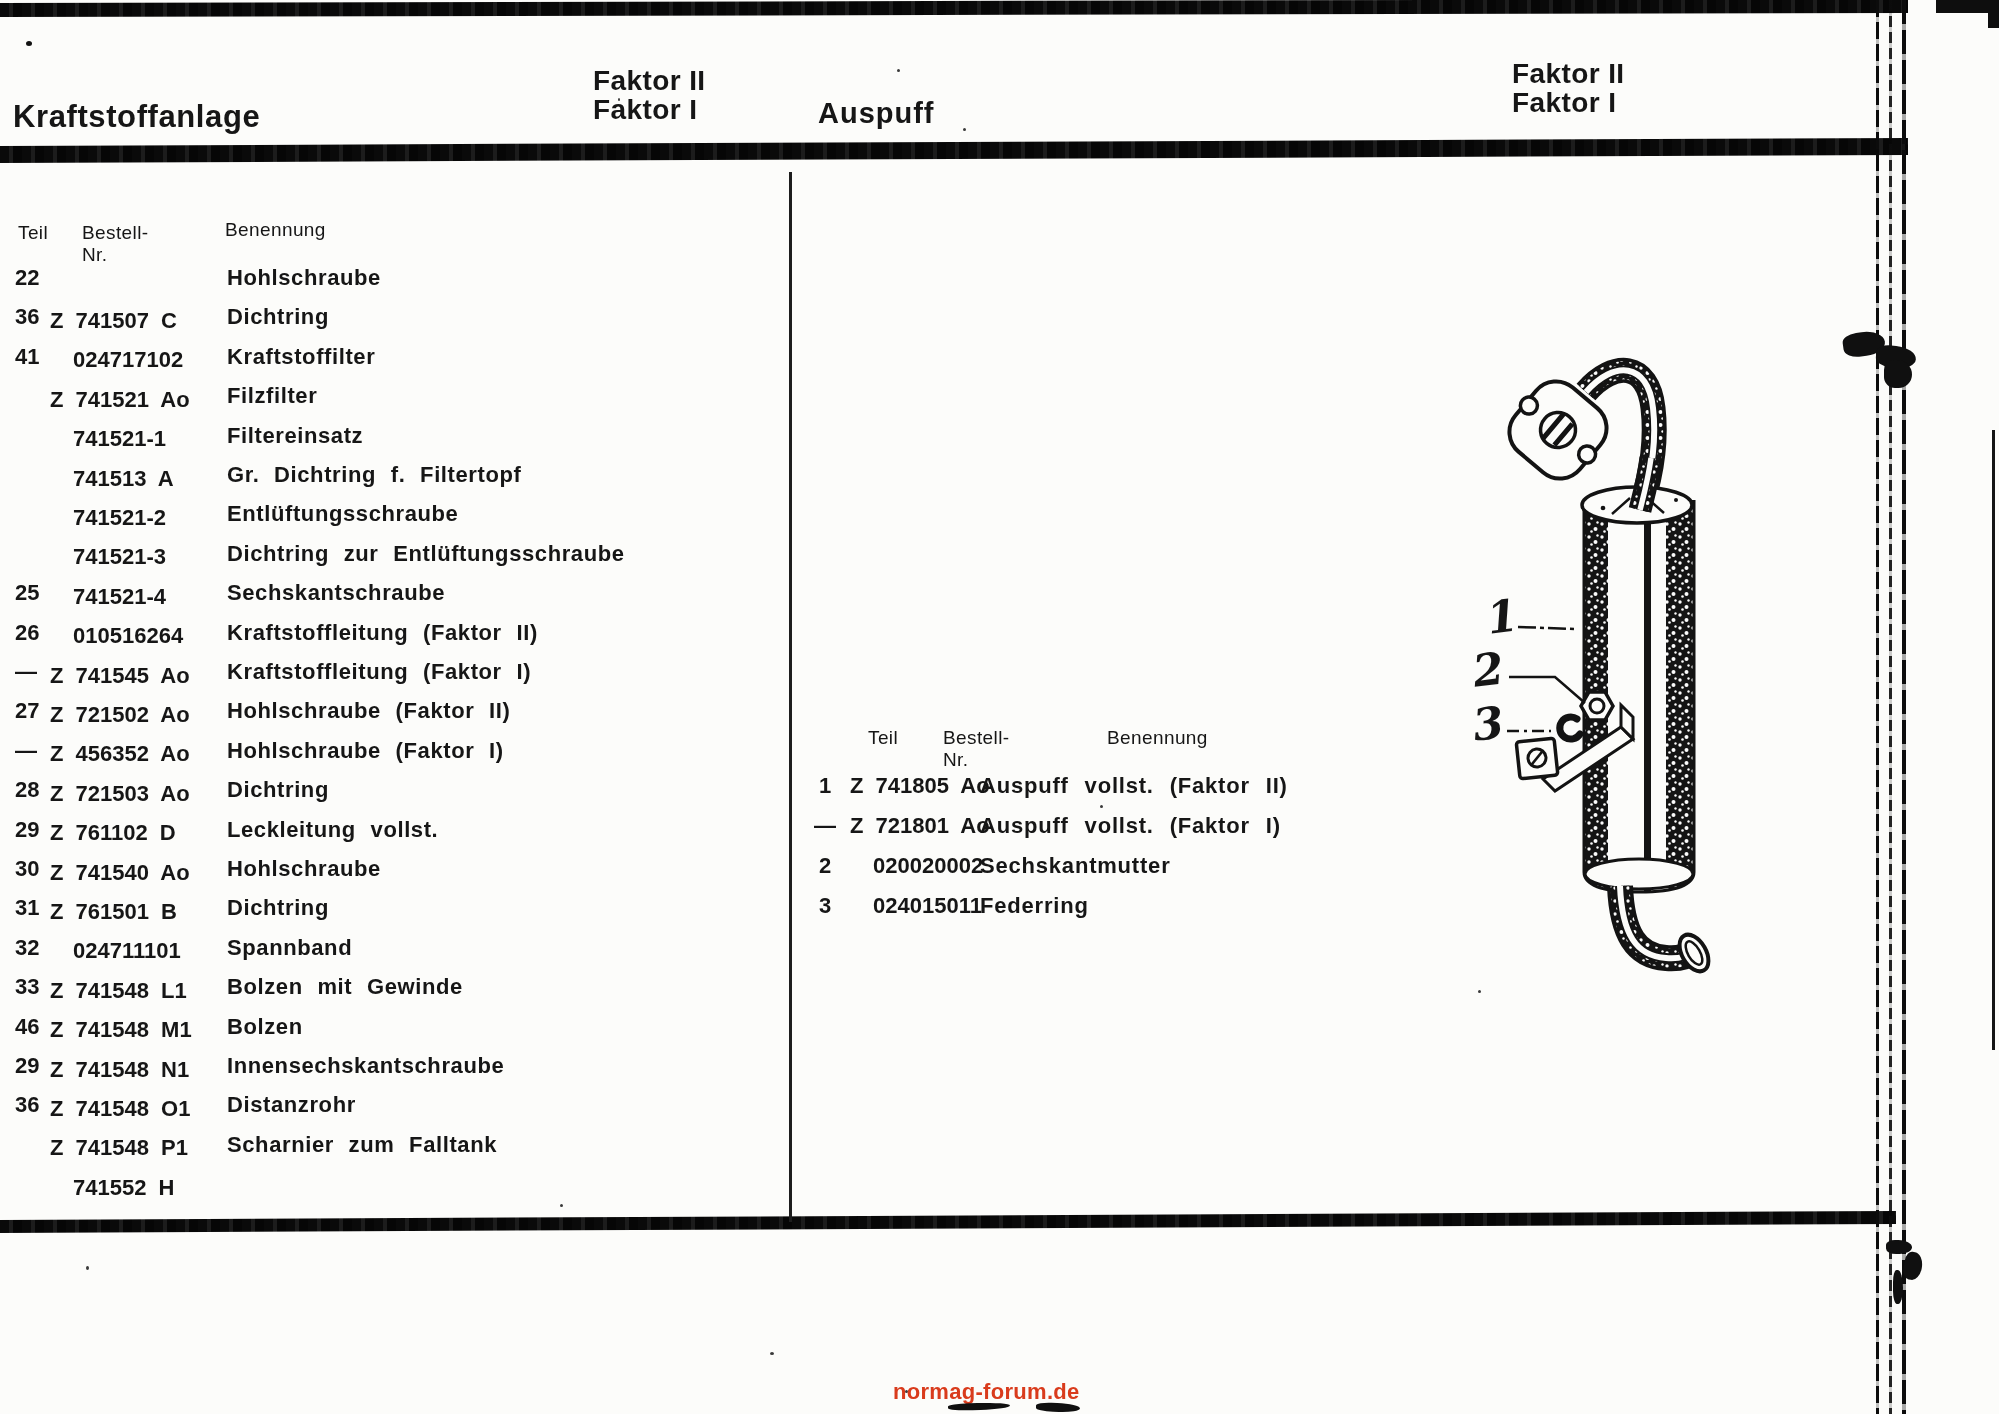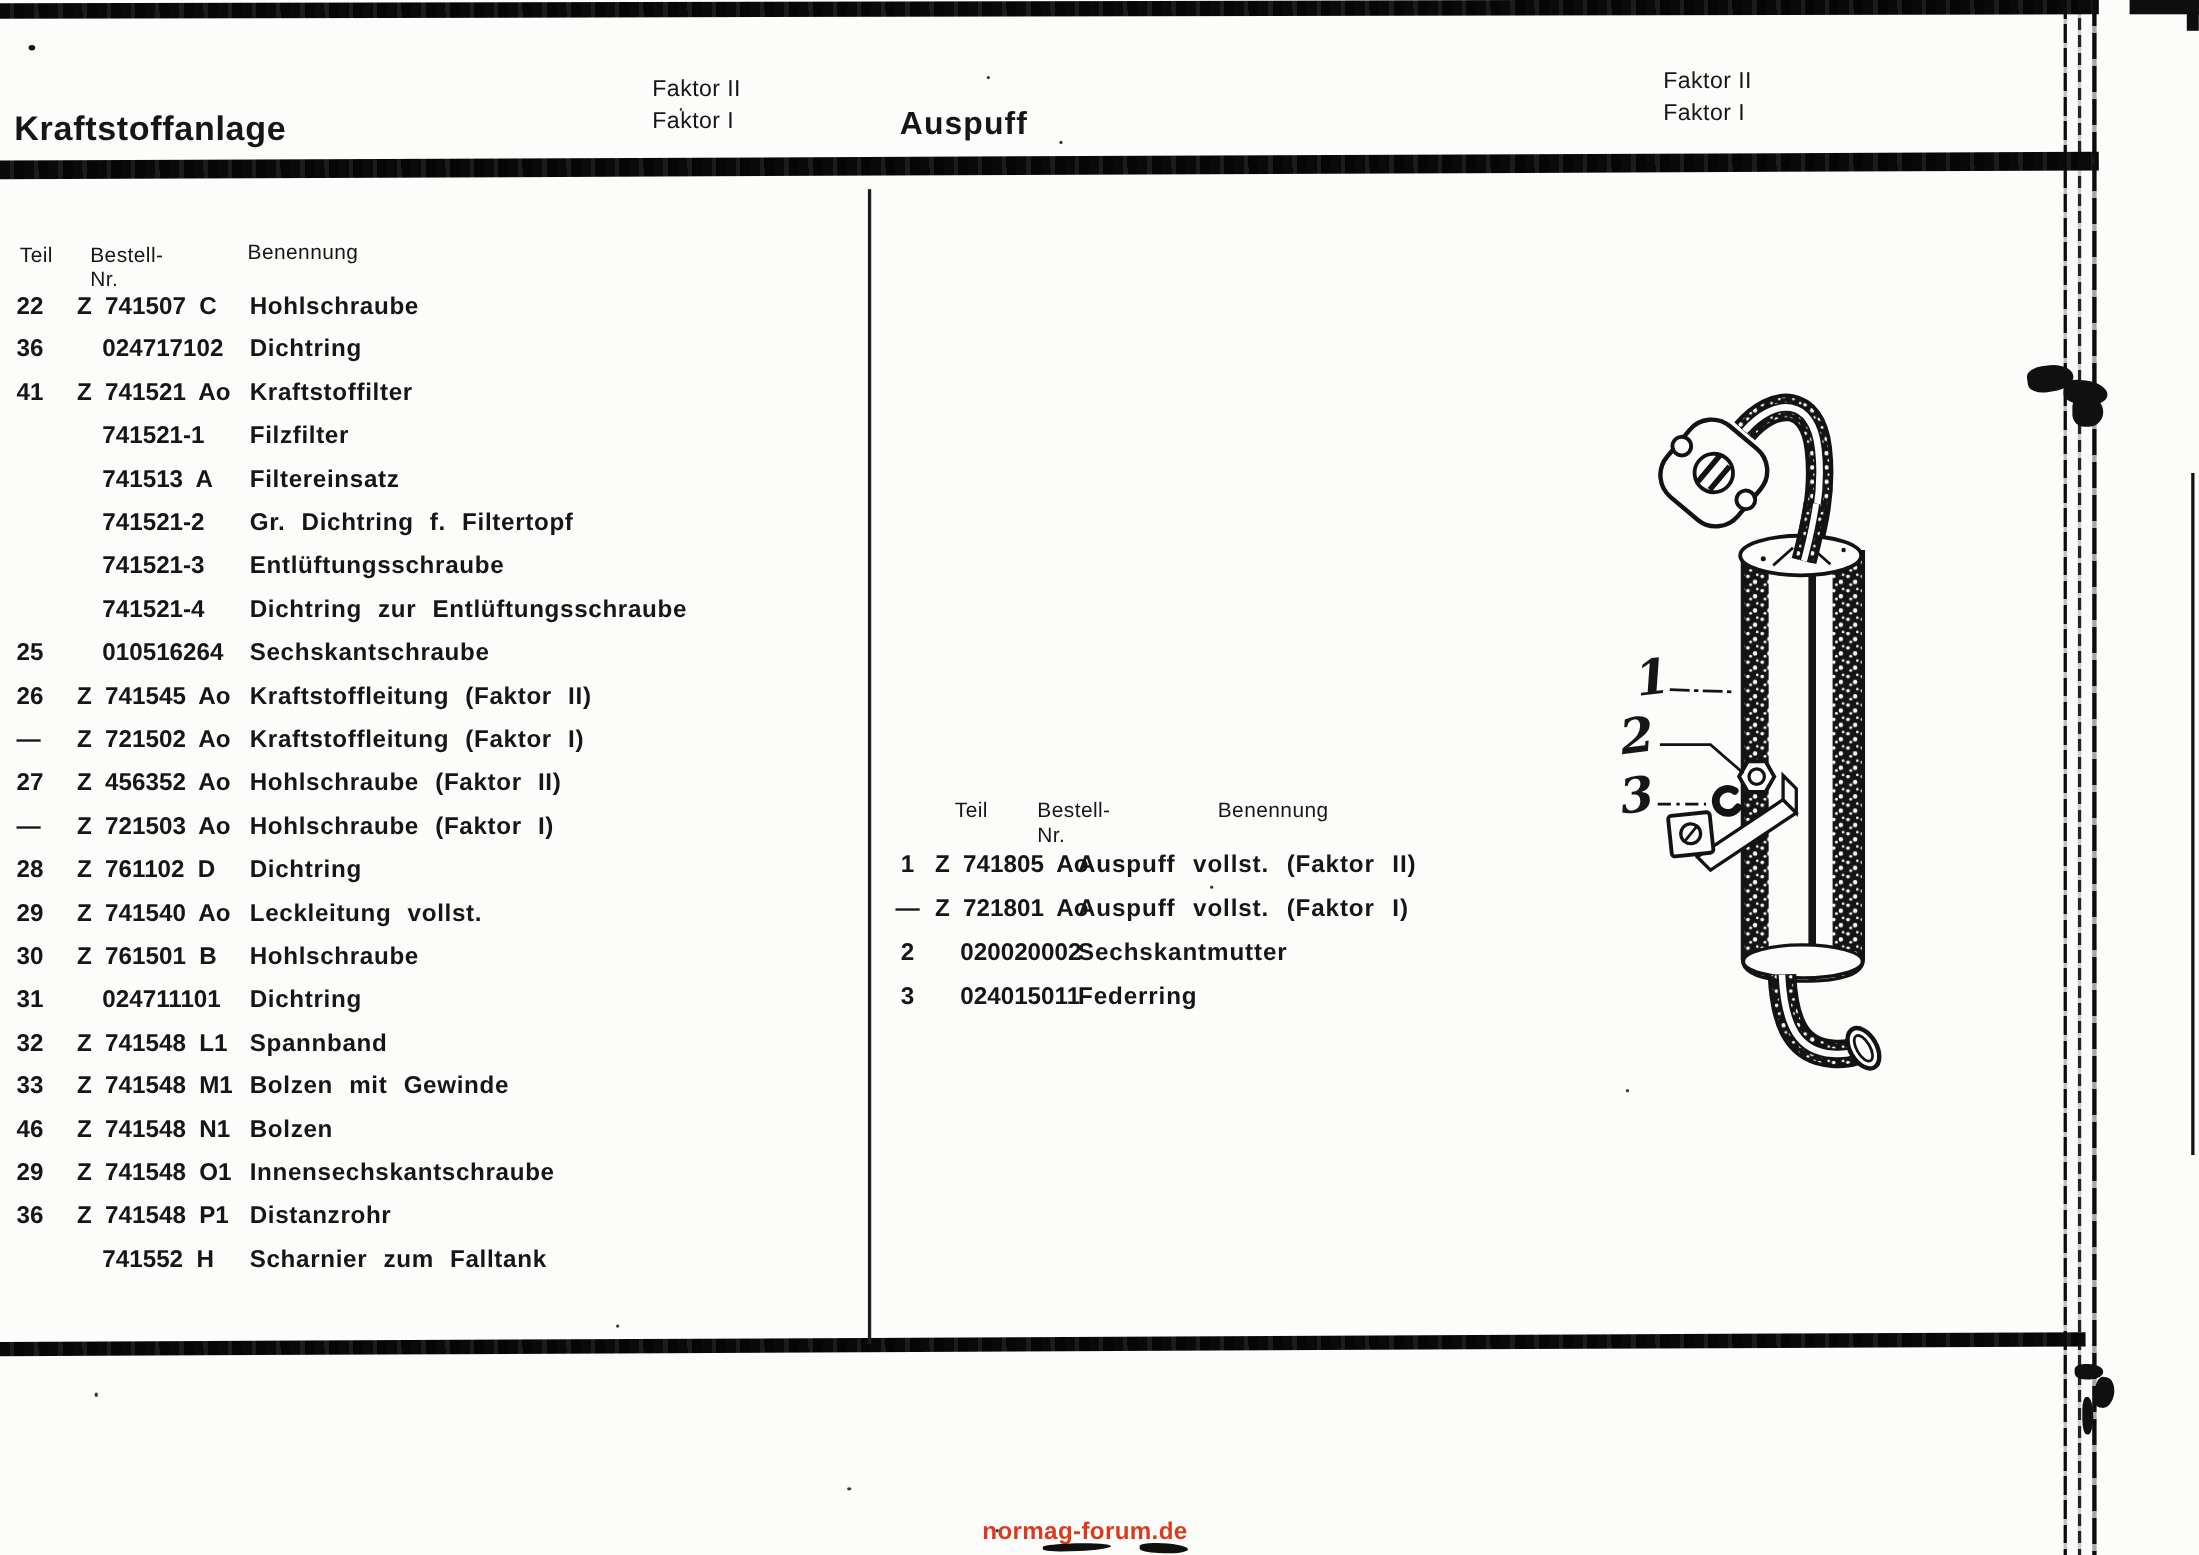--- a/index.html
+++ b/index.html
@@ -8,27 +8,27 @@
     background:#fcfcfa;color:#161616;
     font-family:"Liberation Sans",sans-serif;
   }
   .abs{position:absolute;}
   
   .bar{position:absolute;background:#0e0e0e;}
   .grain{background:repeating-linear-gradient(90deg,#0a0a0a 0 9px,#1c1c1c 9px 13px,#060606 13px 22px);}
   
   .h-title{font-size:31px;font-weight:bold;letter-spacing:.6px;}
   .h-section{font-size:29px;font-weight:bold;letter-spacing:1px;}
-  .factors{font-size:21px;font-weight:normal;line-height:29px;letter-spacing:.4px;}
+  .factors{font-size:28px;font-weight:bold;line-height:29px;letter-spacing:.4px;}
   
   .thead{font-size:19px;letter-spacing:.4px;}
   .trow{position:absolute;left:0;height:30px;width:1999px;font-size:22px;font-weight:bold;}
   .trow span{position:absolute;white-space:nowrap;}
   #left-rows .c-teil{left:15px;width:46px;}
-  #left-rows .c-bestell{left:70px;word-spacing:6px;}
+  #left-rows .c-bestell{left:50px;word-spacing:6px;margin-top:43px;}
   #left-rows .c-name{left:227px;word-spacing:8px;letter-spacing:.6px;}
   #right-rows .c-teil{left:808px;width:34px;text-align:center;}
   #right-rows .c-bestell{left:850px;word-spacing:6px;}
   #right-rows .c-name{left:980px;word-spacing:9px;letter-spacing:.8px;}
   .indent{margin-left:23px;}
   
   .callout{position:absolute;font-family:"DejaVu Serif",serif;font-style:italic;font-weight:bold;
            font-size:44px;transform:rotate(-7deg);line-height:1;}
   
   .vline{position:absolute;top:0;height:1414px;}

